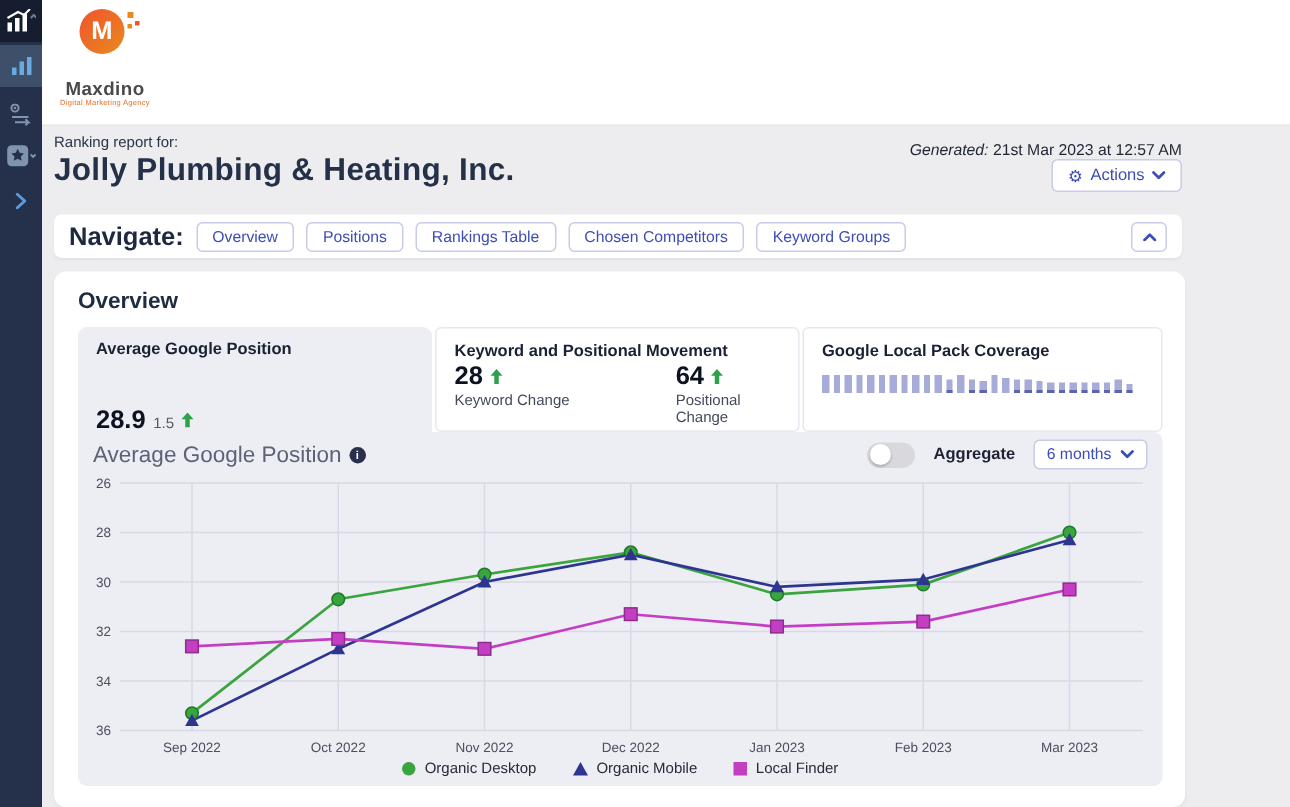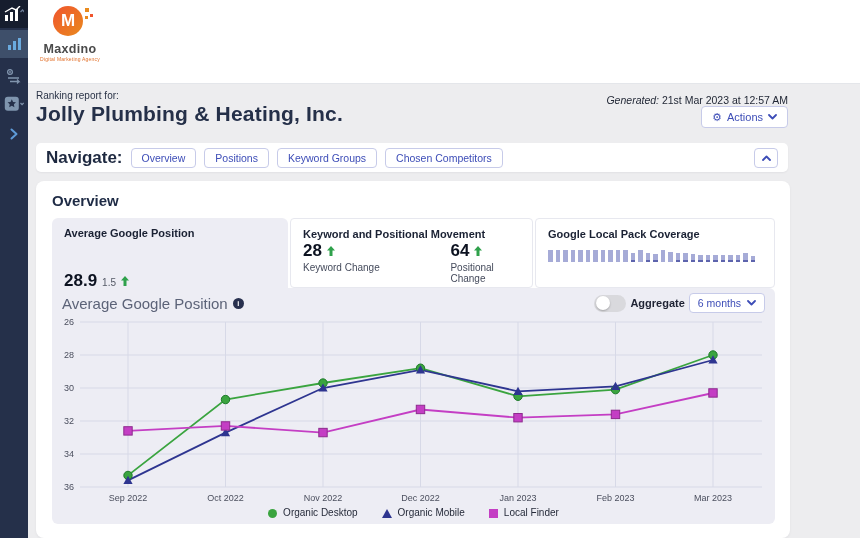--- a/index.html
+++ b/index.html
@@ -17,21 +17,21 @@
   .main { position:absolute; left:28px; top:0; width:832px; height:538px; }
   .topbar { position:absolute; left:0; top:0; width:832px; height:84px; background:#ffffff; border-bottom:1px solid #e4e6ea; }
   .logo-card { position:absolute; left:8px; top:4px; width:68px; height:76px; text-align:center; }
   .monogram-wrap { position:relative; width:34px; height:34px; margin:2px auto 0; }
   .monogram { width:30px; height:30px; border-radius:50%; background:linear-gradient(135deg,#f0542d,#e98a1e);
               color:#fff; font-weight:bold; font-size:17px; line-height:30px; text-align:center; }
   .logo-dots span { position:absolute; background:#e98a1e; }
   .logo-dots .d1 { width:4px; height:4px; right:-2px; top:2px; }
   .logo-dots .d2 { width:3px; height:3px; right:-6px; top:8px; background:#f0542d; }
   .logo-dots .d3 { width:3px; height:3px; right:-1px; top:10px; }
-  .brand-name { font-size:12.5px; font-weight:bold; color:#4a4a4a; letter-spacing:.3px; margin-top:2px; }
+  .brand-name { font-size:12.5px; font-weight:bold; color:#4a4a4a; letter-spacing:.3px; margin-top:12px; }
   .brand-tagline { font-size:5px; color:#e2702a; letter-spacing:.2px; }
 
   .report-label { position:absolute; left:8px; top:90px; font-size:10px; color:#2a3347; }
   .company-title { position:absolute; left:8px; top:102px; font-size:21px; font-weight:bold; color:#253049; letter-spacing:.2px; }
   .right-meta { position:absolute; top:94px; right:72px; text-align:center; font-size:10.5px; color:#1f2533; }
   .right-meta .gen-label { font-style:italic; }
   .actions-button { position:absolute; top:106px; right:72px; display:flex; align-items:center; gap:5px;
         background:#fff; border:1px solid #c7cbe9; border-radius:4px; padding:4px 10px;
         color:#3d4db7; font-size:11px; cursor:pointer; }
   .gear { font-family:"DejaVu Sans", sans-serif; font-size:11px; line-height:11px; }
@@ -63,31 +63,31 @@
   .spark-wrap { margin-top:6px; }
   .bars-row { display:flex; align-items:flex-end; gap:3px; height:14px; margin-top:8px; }
   .bars-row i { display:block; width:4.5px; background:#a6abd7; }
   .bars-row i.deep { border-bottom:2px solid #5d64ad; }
 
   .chart-section { position:absolute; left:16px; top:107px; width:723px; height:236px; background:#ededf4; border-radius:0 6px 6px 6px; }
   .chart-header { position:absolute; top:0; left:0; right:0; height:30px; display:flex; align-items:center; padding:0 10px; }
   .chart-title { font-size:15px; color:#5c6378; display:flex; align-items:center; gap:5px; }
   .info-dot { width:11px; height:11px; border-radius:50%; background:#28304e; color:#fff; font-size:7.5px;
         line-height:11px; text-align:center; font-weight:bold; cursor:pointer; }
-  .chart-controls { margin-left:auto; display:flex; align-items:center; gap:4px; }
+  .chart-controls { margin-left:auto; display:flex; align-items:center; gap:12px; }
   .toggle { width:32px; height:17px; border-radius:9px; background:#d9d9dd; position:relative; cursor:pointer; }
   .toggle .knob { position:absolute; left:2px; top:1.5px; width:14px; height:14px; border-radius:50%; background:#fff;
         box-shadow:0 1px 2px rgba(0,0,0,.25); }
   .toggle-label { font-size:11px; font-weight:bold; color:#1e2233; }
   .range-select { display:flex; align-items:center; gap:6px; background:#fff; border:1px solid #c7cbe9; border-radius:4px;
         padding:3px 8px; color:#3d4db7; font-size:10.5px; cursor:pointer; }
 
   .chart-svg { position:absolute; left:0; top:28px; }
   .legend-row { position:absolute; left:0; top:219px; width:100%; display:flex; justify-content:center; gap:24px; }
-  .legend-item { display:flex; align-items:flex-end; gap:6px; font-size:10px; color:#262b3a; cursor:pointer; }
+  .legend-item { display:flex; align-items:center; gap:6px; font-size:10px; color:#262b3a; cursor:pointer; }
   .lg-circle { width:9px; height:9px; border-radius:50%; }
   .lg-triangle { width:0; height:0; border-left:5px solid transparent; border-right:5px solid transparent; border-bottom:9px solid #2e3590; }
   .lg-square { width:9px; height:9px; }
 
   .chev { stroke:#3d4db7; stroke-width:1.8; fill:none; stroke-linecap:round; stroke-linejoin:round; }
 </style>
 </head>
 <body>
 
 <div class="page">
@@ -159,22 +159,23 @@
       <span>Actions</span>
       <svg width="9" height="6" viewBox="0 0 9 6">
           <path class="chev" d="M1 1 L4.5 4.5 L8 1"></path>
         </svg>
     </button>
 
     <div class="navigate-card">
       <span class="nav-label">Navigate:</span>
       <button class="nav-btn">Overview</button>
       <button class="nav-btn">Positions</button>
+      <button class="nav-btn">Rankings Table</button>
+      <button class="nav-btn">Chosen Competitors</button>
       <button class="nav-btn">Keyword Groups</button>
-      <button class="nav-btn">Chosen Competitors</button>
       <button class="collapse-btn">
         <svg width="9" height="6" viewBox="0 0 9 6">
             <path class="chev" d="M1 5 L4.5 1.5 L8 5"></path>
           </svg>
       </button>
     </div>
 
     <div class="overview-panel">
       <div class="overview-heading">Overview</div>
 

